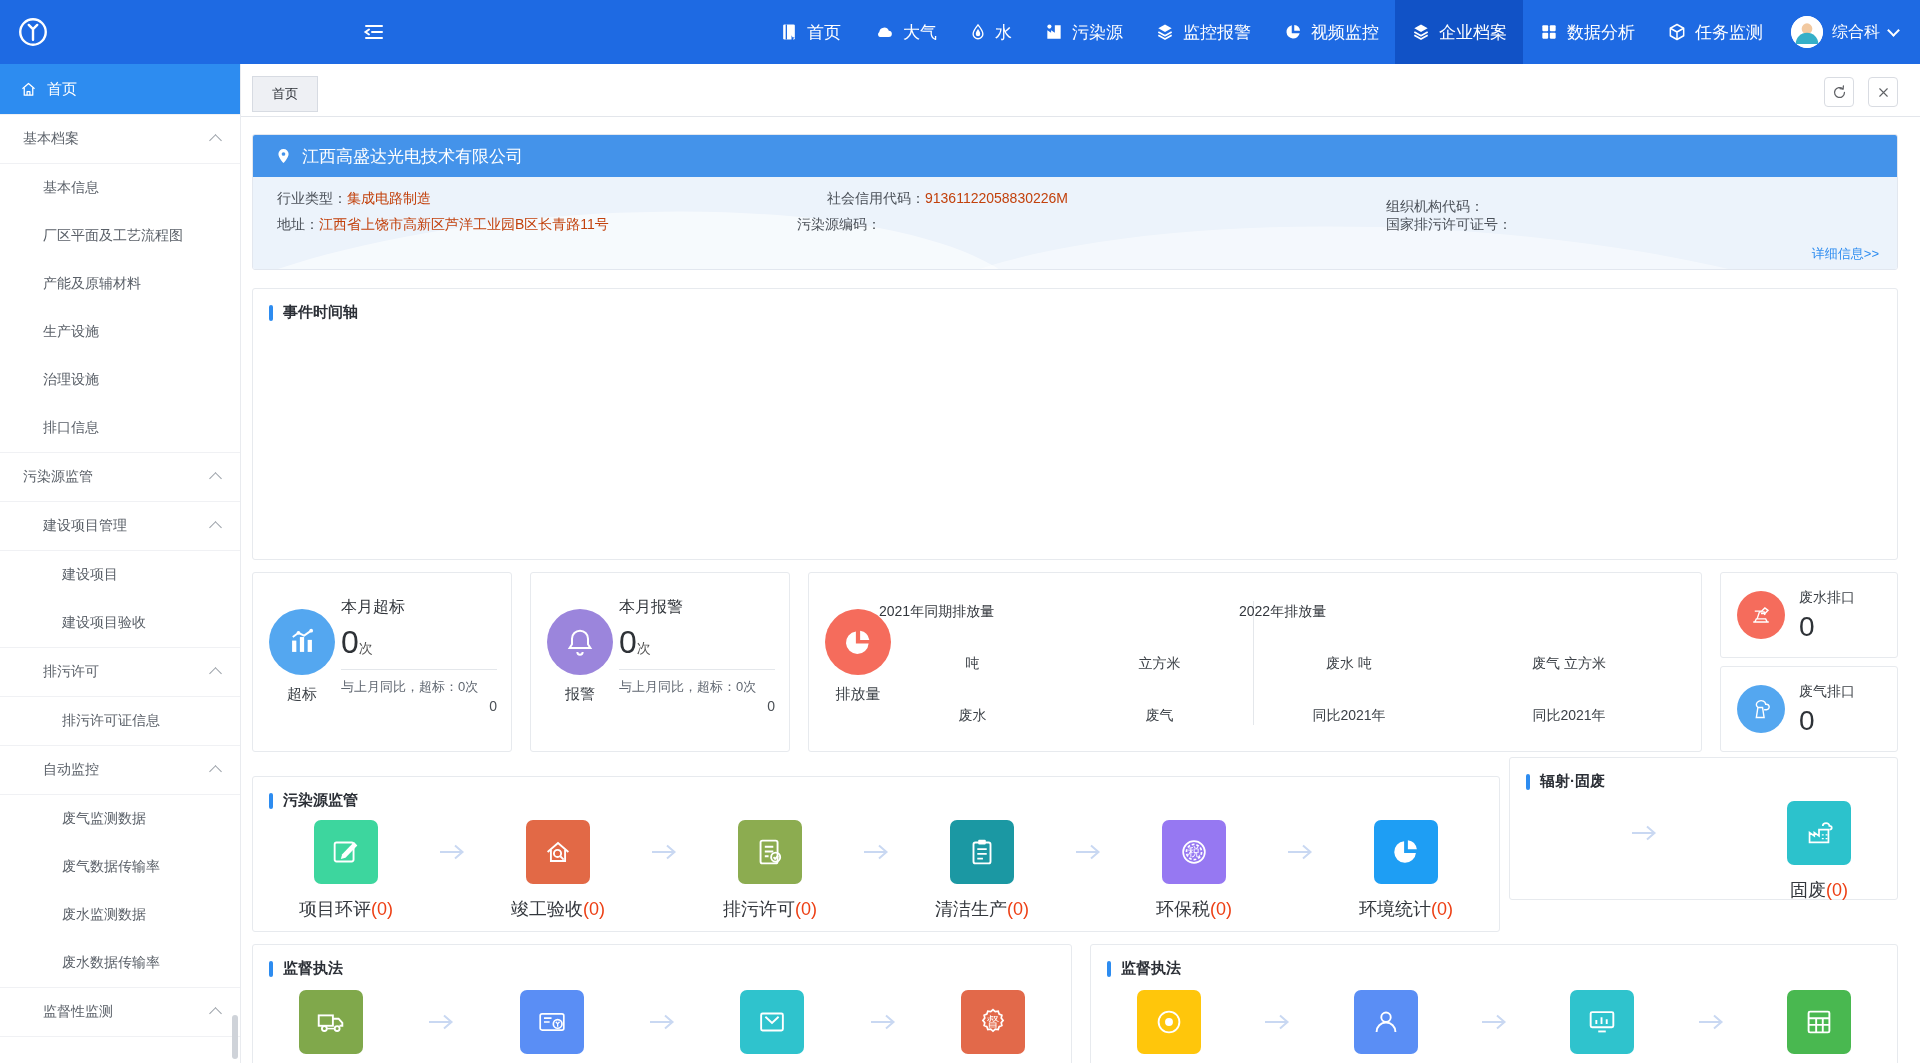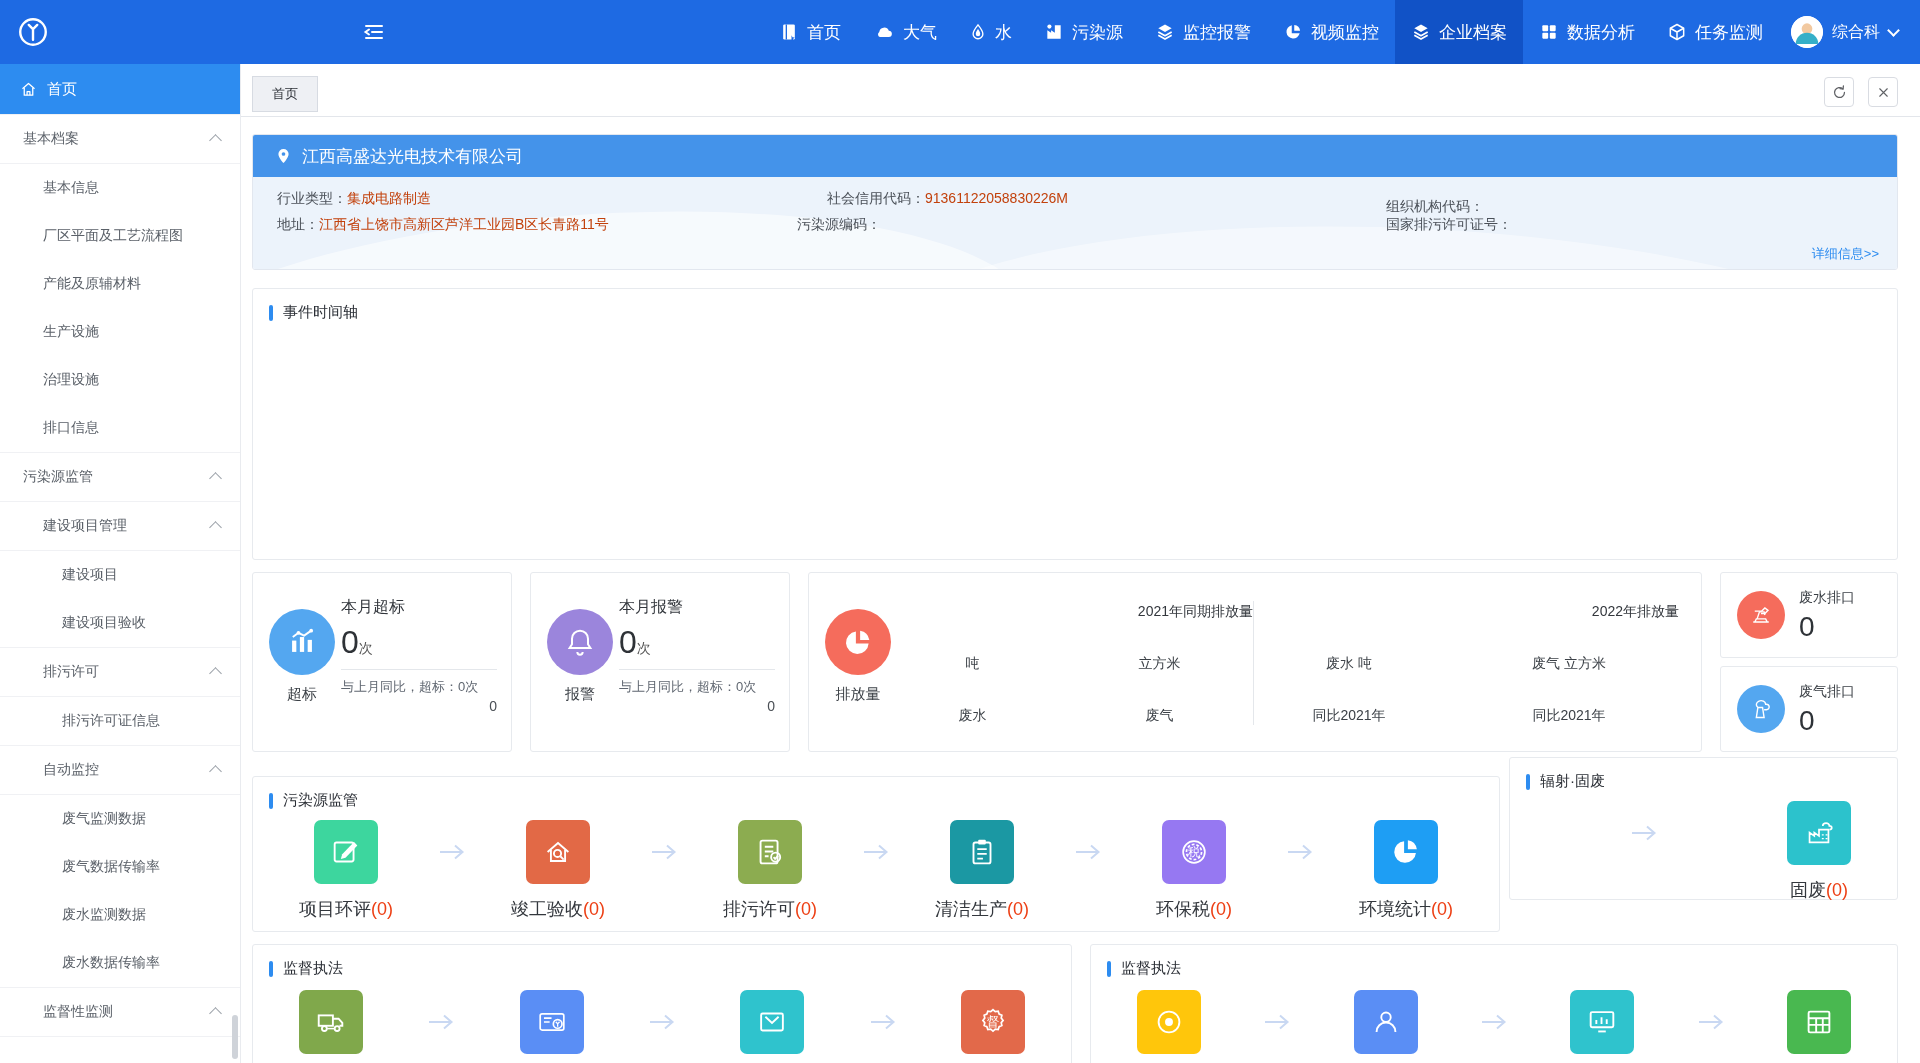--- a/index.html
+++ b/index.html
@@ -31,21 +31,21 @@
   .main{position:absolute;left:240px;top:64px;right:0;bottom:0;background:#fff;}
   .tabbar{position:absolute;top:0;left:0;right:0;height:52px;background:#fff;border-bottom:1px solid #e3e6eb;}
   .tab{position:absolute;left:12px;top:12px;height:36px;box-sizing:border-box;padding:0 19px;background:#eef0f4;border:1px solid #d7dbe2;display:flex;align-items:center;font-size:13px;color:#2e3238;cursor:pointer;}
   .tbtn{position:absolute;top:13px;width:30px;height:30px;box-sizing:border-box;border:1px solid #d9dce2;border-radius:4px;background:#fff;display:flex;align-items:center;justify-content:center;cursor:pointer;}
   .tbtn.refresh{right:66px;} .tbtn.close{right:22px;}
 
   .content{position:absolute;top:52px;left:0;right:0;bottom:-240px;}
   .card{position:absolute;background:#fff;border:1px solid #e7eaee;border-radius:3px;box-sizing:border-box;}
   .sec-head{display:flex;align-items:center;gap:10px;padding:14px 16px 0 16px;}
   .sec-bar{width:4px;height:16px;background:#2D8CF0;border-radius:2px;}
-  .sec-title{font-size:15px;font-weight:normal;color:#2b2f36;}
+  .sec-title{font-size:15px;font-weight:bold;color:#2b2f36;}
 
   
   .company{left:12px;top:18px;width:1646px;height:136px;border:1px solid #e2e7ef;overflow:hidden;}
   .company-head{height:42px;background:#4493EA;display:flex;align-items:center;gap:10px;padding-left:22px;color:#fff;font-size:17px;}
   .company-info{position:relative;height:94px;background:#ecf3fb;overflow:hidden;}
   .wave{position:absolute;background:rgba(255,255,255,.55);border-radius:50%;}
   .w1{width:900px;height:260px;left:-120px;top:38px;transform:rotate(-4deg);}
   .w2{width:1100px;height:300px;left:620px;top:52px;transform:rotate(3deg);background:rgba(255,255,255,.45);}
   .fld{position:absolute;font-size:14px;color:#4a5058;white-space:nowrap;}
   .fld b{font-weight:normal;color:#c2410c;}
@@ -64,21 +64,21 @@
   .big-circle{left:16px;top:36px;width:66px;height:66px;}
   .circle-label{position:absolute;left:6px;top:112px;width:86px;text-align:center;font-size:15px;color:#3a3f45;}
   .st-right{position:absolute;left:88px;top:0;right:14px;}
   .st-title{margin-top:24px;font-size:16px;color:#33373d;}
   .st-value{margin-top:6px;font-size:32px;color:#2e3237;}
   .st-value .unit{font-size:14px;color:#555;}
   .st-div{margin-top:8px;border-top:1px solid #e4e7eb;}
   .st-cmp{margin-top:8px;font-size:13px;color:#5f6670;}
   .st-cmp2{margin-top:2px;font-size:14px;color:#4a4f55;text-align:right;}
   .em-group{position:absolute;top:30px;}
-  .em-title{text-align:right;font-size:14px;color:#33373d;}
+  .em-title{text-align:left;font-size:14px;color:#33373d;}
   .em-cells{display:grid;grid-template-columns:1fr 1fr;}
   .em-cells span{text-align:center;font-size:14px;color:#3c4147;margin-top:34px;}
   .em-div{position:absolute;left:444px;top:28px;height:124px;border-left:1px solid #e4e7eb;}
   .out-circle{left:16px;top:18px;width:48px;height:48px;}
   .out-title{position:absolute;left:78px;top:16px;font-size:14px;color:#3a3f45;}
   .out-value{position:absolute;left:78px;top:38px;font-size:28px;color:#2e3237;}
 
   
   .pollution{left:12px;top:660px;width:1248px;height:156px;}
   .radiation{left:1269px;top:641px;width:389px;height:143px;}

